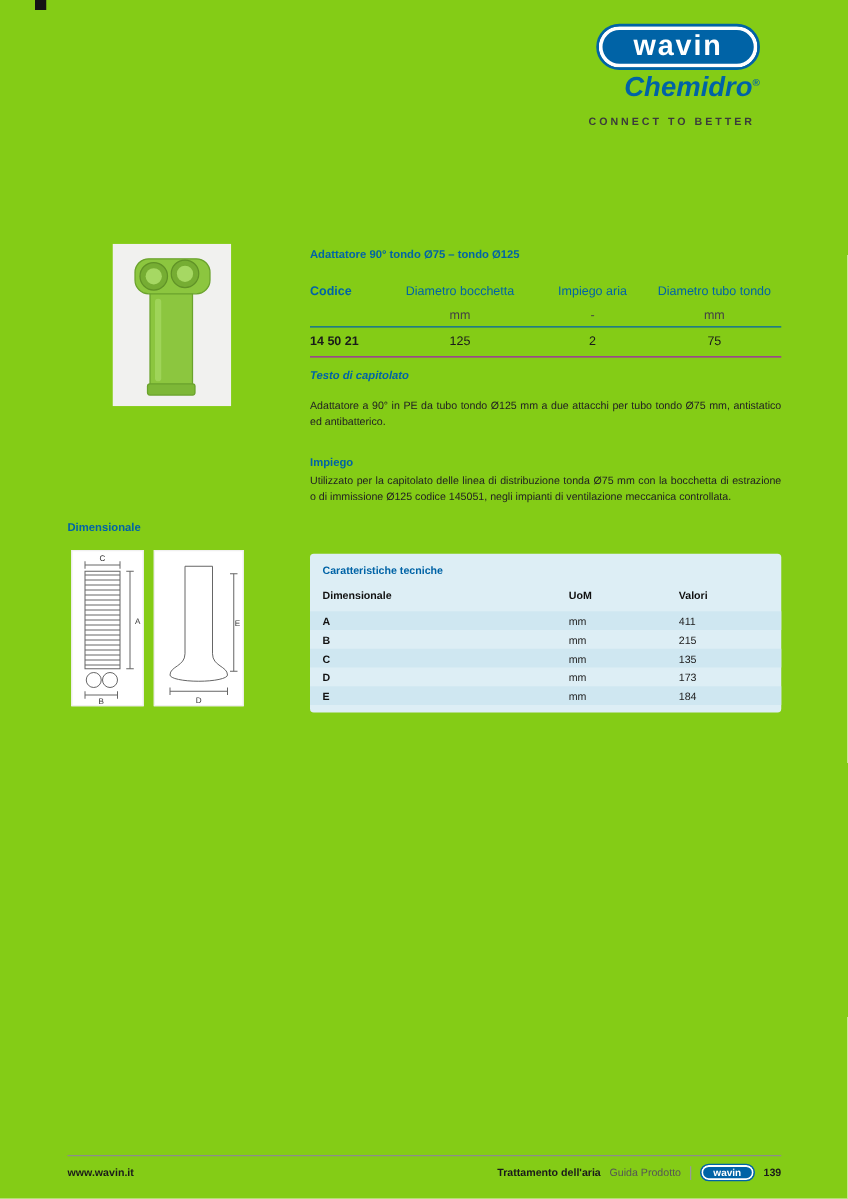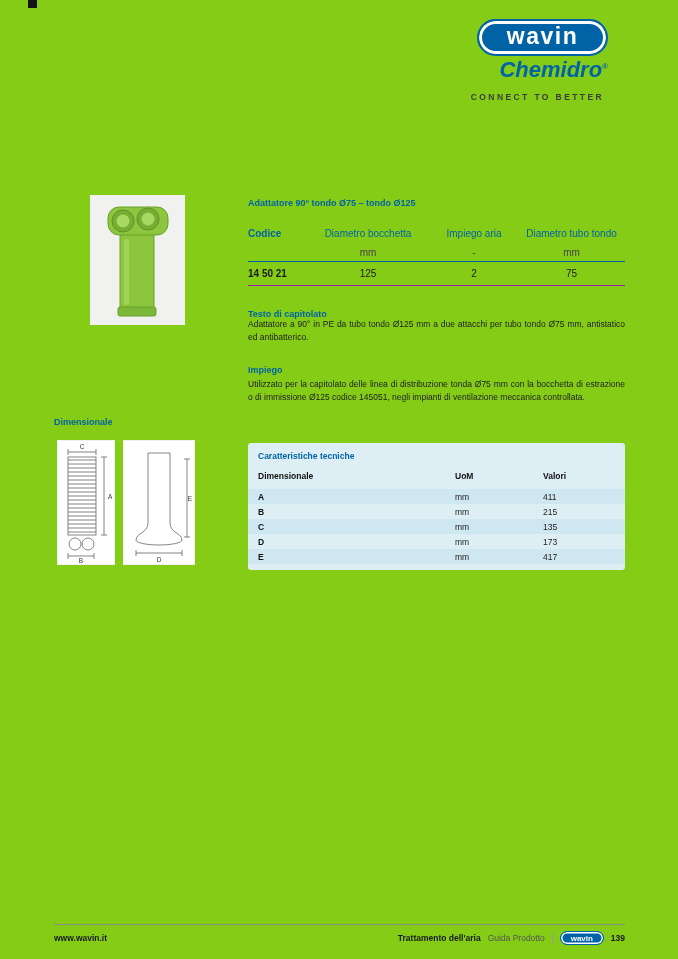--- a/index.html
+++ b/index.html
@@ -29,21 +29,21 @@
   .spec .row > div { text-align:center; }
   .spec .row > div:first-child { text-align:left; }
   .spec .hdr { color:#0063a6; height:22px; }
   .spec .hdr .codice { font-weight:bold; }
   .spec .units { color:#444; height:18px; border-bottom:1px solid #0063a6; }
   .spec .data { height:24px; border-bottom:1px solid #a21caf; color:#1a1a1a; }
   .spec .data .code { font-weight:bold; }
 
   .section-h { position:absolute; left:248px; width:377px; color:#0063a6; font-weight:bold; font-size:9px; }
   .section-b { position:absolute; left:248px; width:377px; font-size:8.5px; line-height:1.55; color:#222; text-align:justify; }
-  .cap-h { top:309px; } .cap-b { top:318px; }
+  .cap-h { top:295px;font-style:italic; } .cap-b { top:318px; }
   .imp-h { top:365px; } .imp-b { top:378px; }
 
   .dim-label { position:absolute; left:54px; top:417px; color:#0063a6; font-weight:bold; font-size:9px; }
   .draw1 { position:absolute; left:57px; top:440px; width:58px; height:125px; background:#fff; border:1px solid #f0f0f0; }
   .draw2 { position:absolute; left:123px; top:440px; width:72px; height:125px; background:#fff; border:1px solid #f0f0f0; }
 
   
   .tech { position:absolute; left:248px; top:443px; width:377px; background:#ddeef5; border-radius:3px; font-size:8.5px; padding-bottom:6px; }
   .tech-title { color:#0063a6; font-weight:bold; padding:8px 10px 7px; }
   .tech-row { display:grid; grid-template-columns:197px 88px 80px; padding:2.5px 0 2.5px 10px; }
@@ -194,21 +194,21 @@
       <div class="val">135</div>
     </div>
     <div class="tech-row">
       <div class="lbl">D</div>
       <div class="val">mm</div>
       <div class="val">173</div>
     </div>
     <div class="tech-row odd">
       <div class="lbl">E</div>
       <div class="val">mm</div>
-      <div class="val">417</div>
+      <div class="val">184</div>
     </div>
   </div>
 
   <div class="footer-rule"></div>
   <div class="footer">
     <div class="site">www.wavin.it</div>
     <div class="footer-right">
       <span class="cat">Trattamento dell'aria</span>
       <span class="guide">Guida Prodotto</span>
       <span class="vline"></span>

